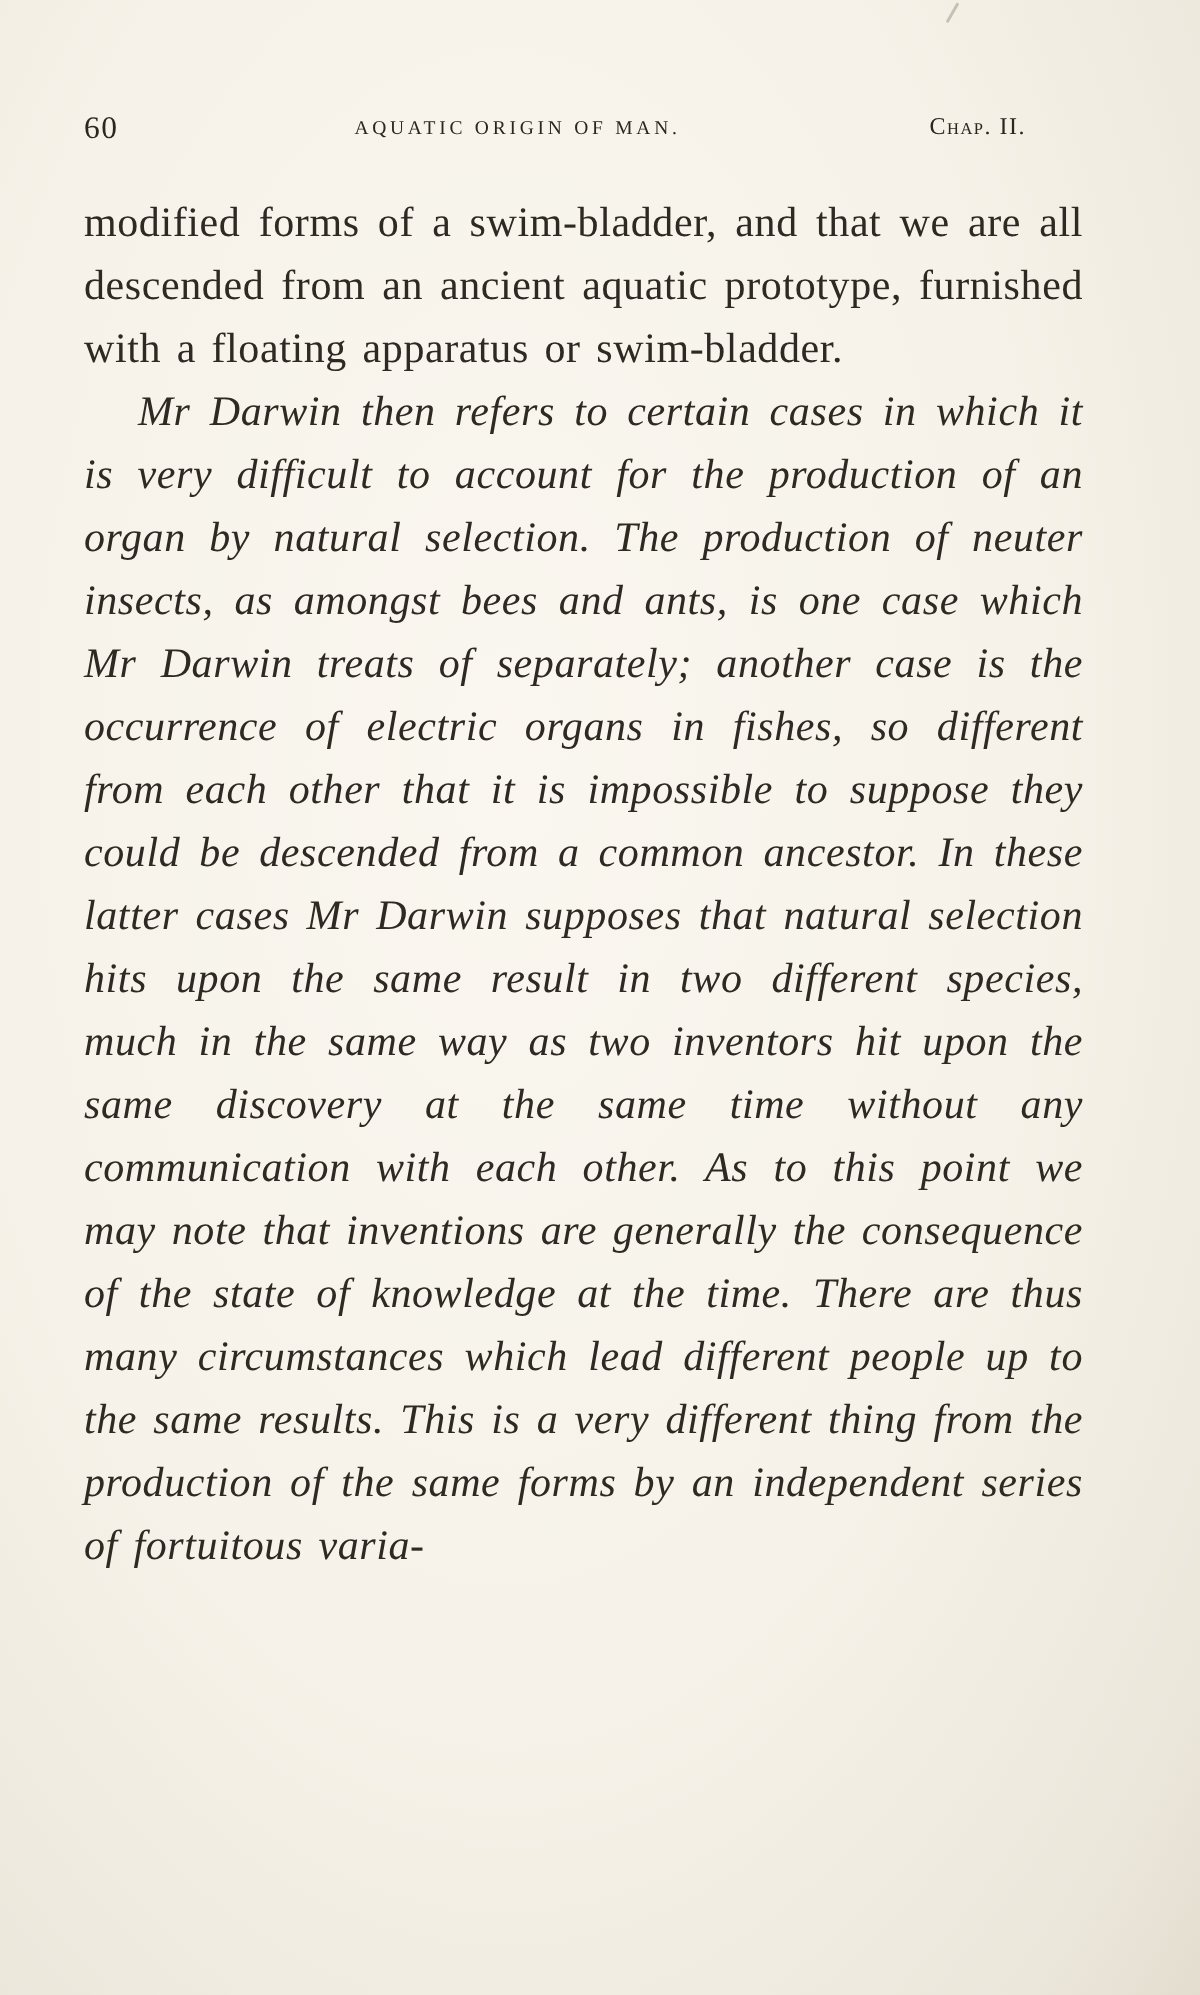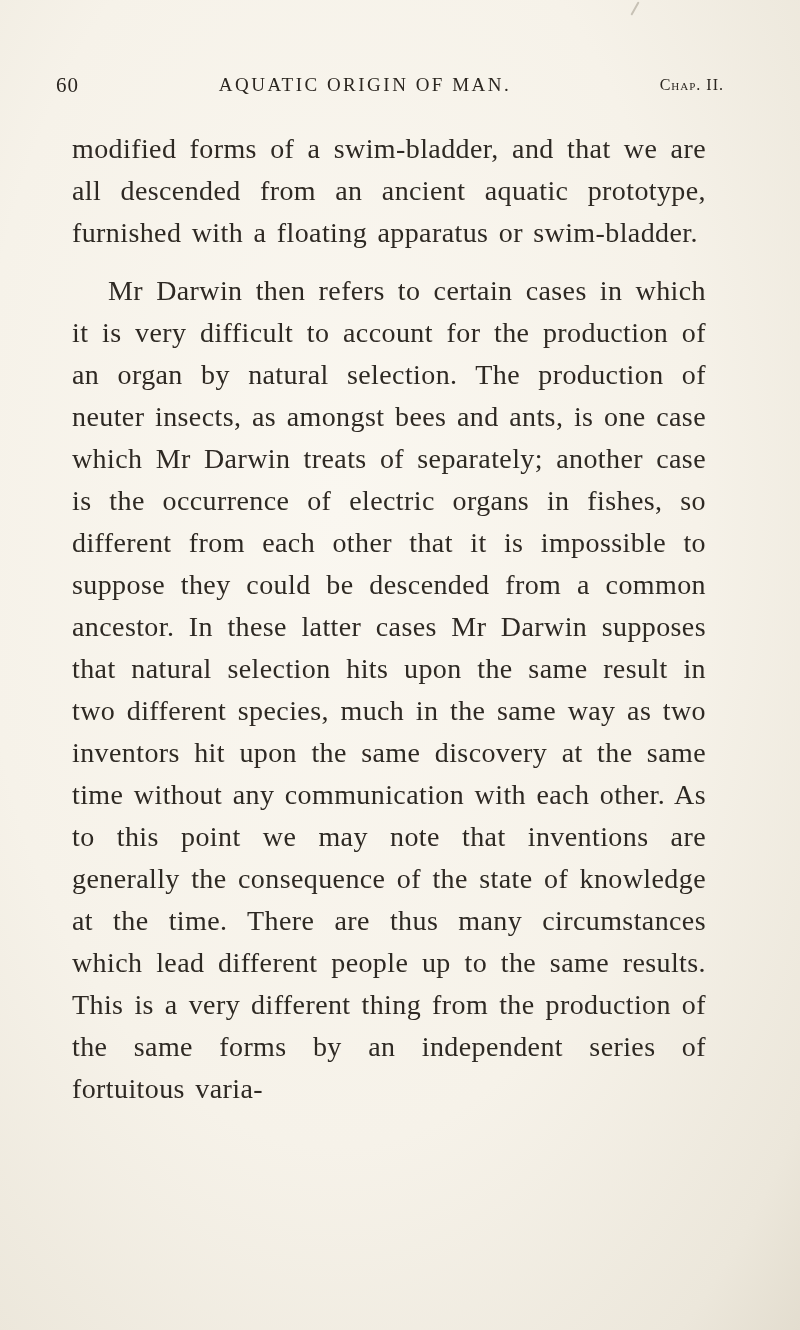--- a/index.html
+++ b/index.html
@@ -10,21 +10,21 @@
     width: 800px;
     height: 1330px;
     font-family: "Liberation Serif", "DejaVu Serif", serif;
     overflow: hidden;
   }
   .page {
     position: relative;
     width: 800px;
     height: 1330px;
     box-sizing: border-box;
-    padding: 70px 76px 0 56px;
+    padding: 70px 116px 0 56px;
     background: radial-gradient(ellipse at 42% 38%, #faf7f0 0%, #f6f2e9 55%, #ece7db 88%, #e3ddcf 100%);
     color: #2b2620;
   }
 
   
   .page-header {
     position: relative;
     height: 30px;
     margin-bottom: 28px;
     font-size: 21px;
@@ -36,47 +36,48 @@
     top: 0;
     letter-spacing: 1px;
   }
   .running-title {
     position: absolute;
     left: 80px;
     right: 130px;
     top: 0;
     text-align: center;
     letter-spacing: 2.5px;
-    font-size: 19px;
+    font-size: 13px;
     white-space: nowrap;
   }
   .chapter-label {
     position: absolute;
     right: 0;
     top: 0;
     font-variant: small-caps;
     letter-spacing: 1px;
     font-size: 16px;
   }
 
   
   .page-body {
     width: 666px;
   }
   .page-body p {
-    margin: 16px;
+    margin: 0;
     font-size: 28px;
     line-height: 42px;
     text-align: justify;
     letter-spacing: 0.4px;
     word-spacing: 3px;
     color: #2e2923;
   }
   .page-body p.indent {
     text-indent: 36px;
+    font-style: italic;
   }
 
   
   .stray-mark {
     position: absolute;
     left: 634px;
     top: 1px;
     width: 2px;
     height: 15px;
     background: #a39a8d;

